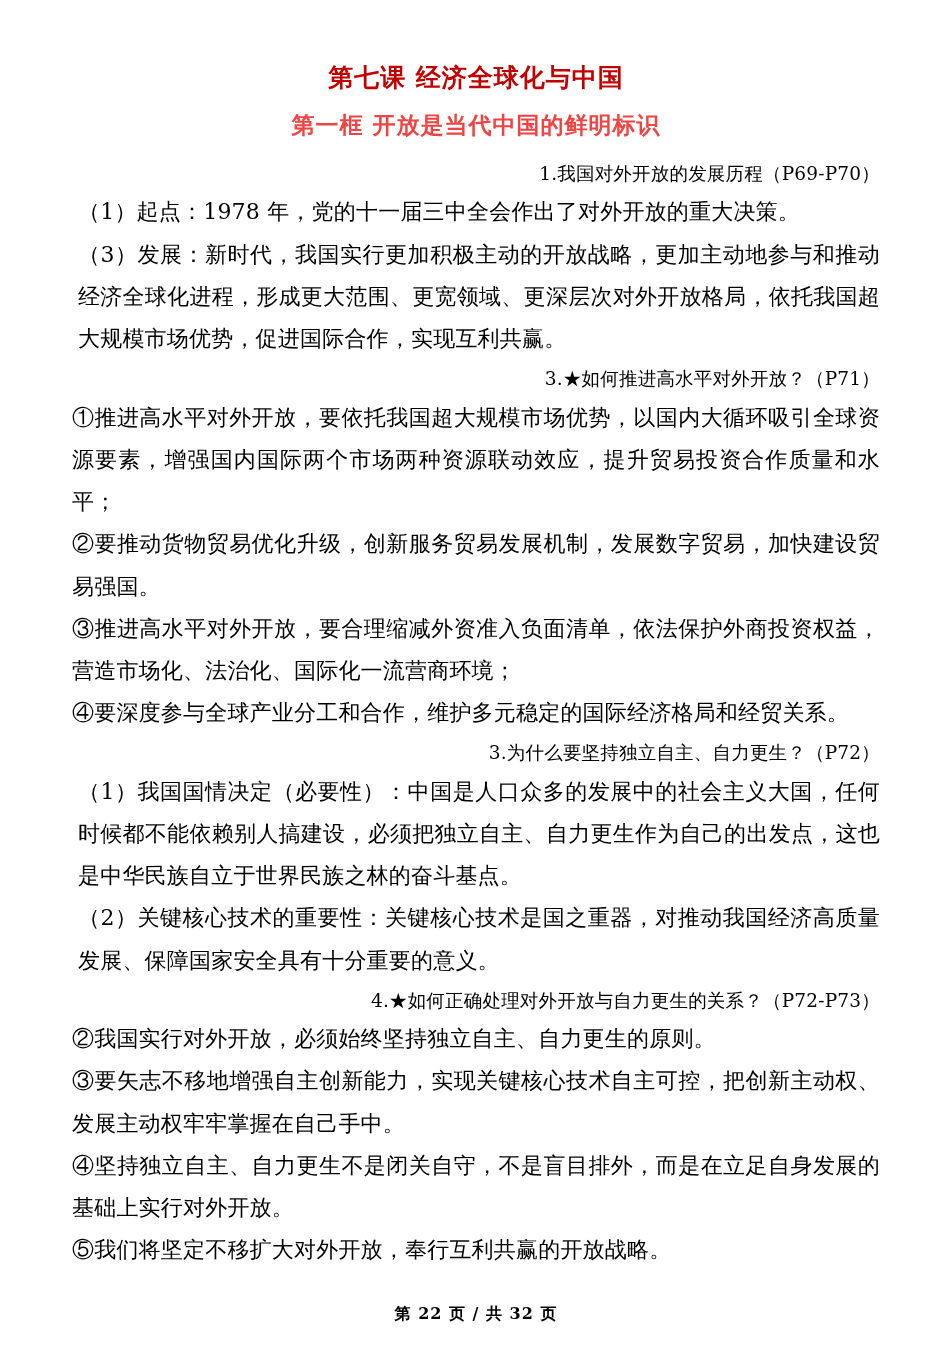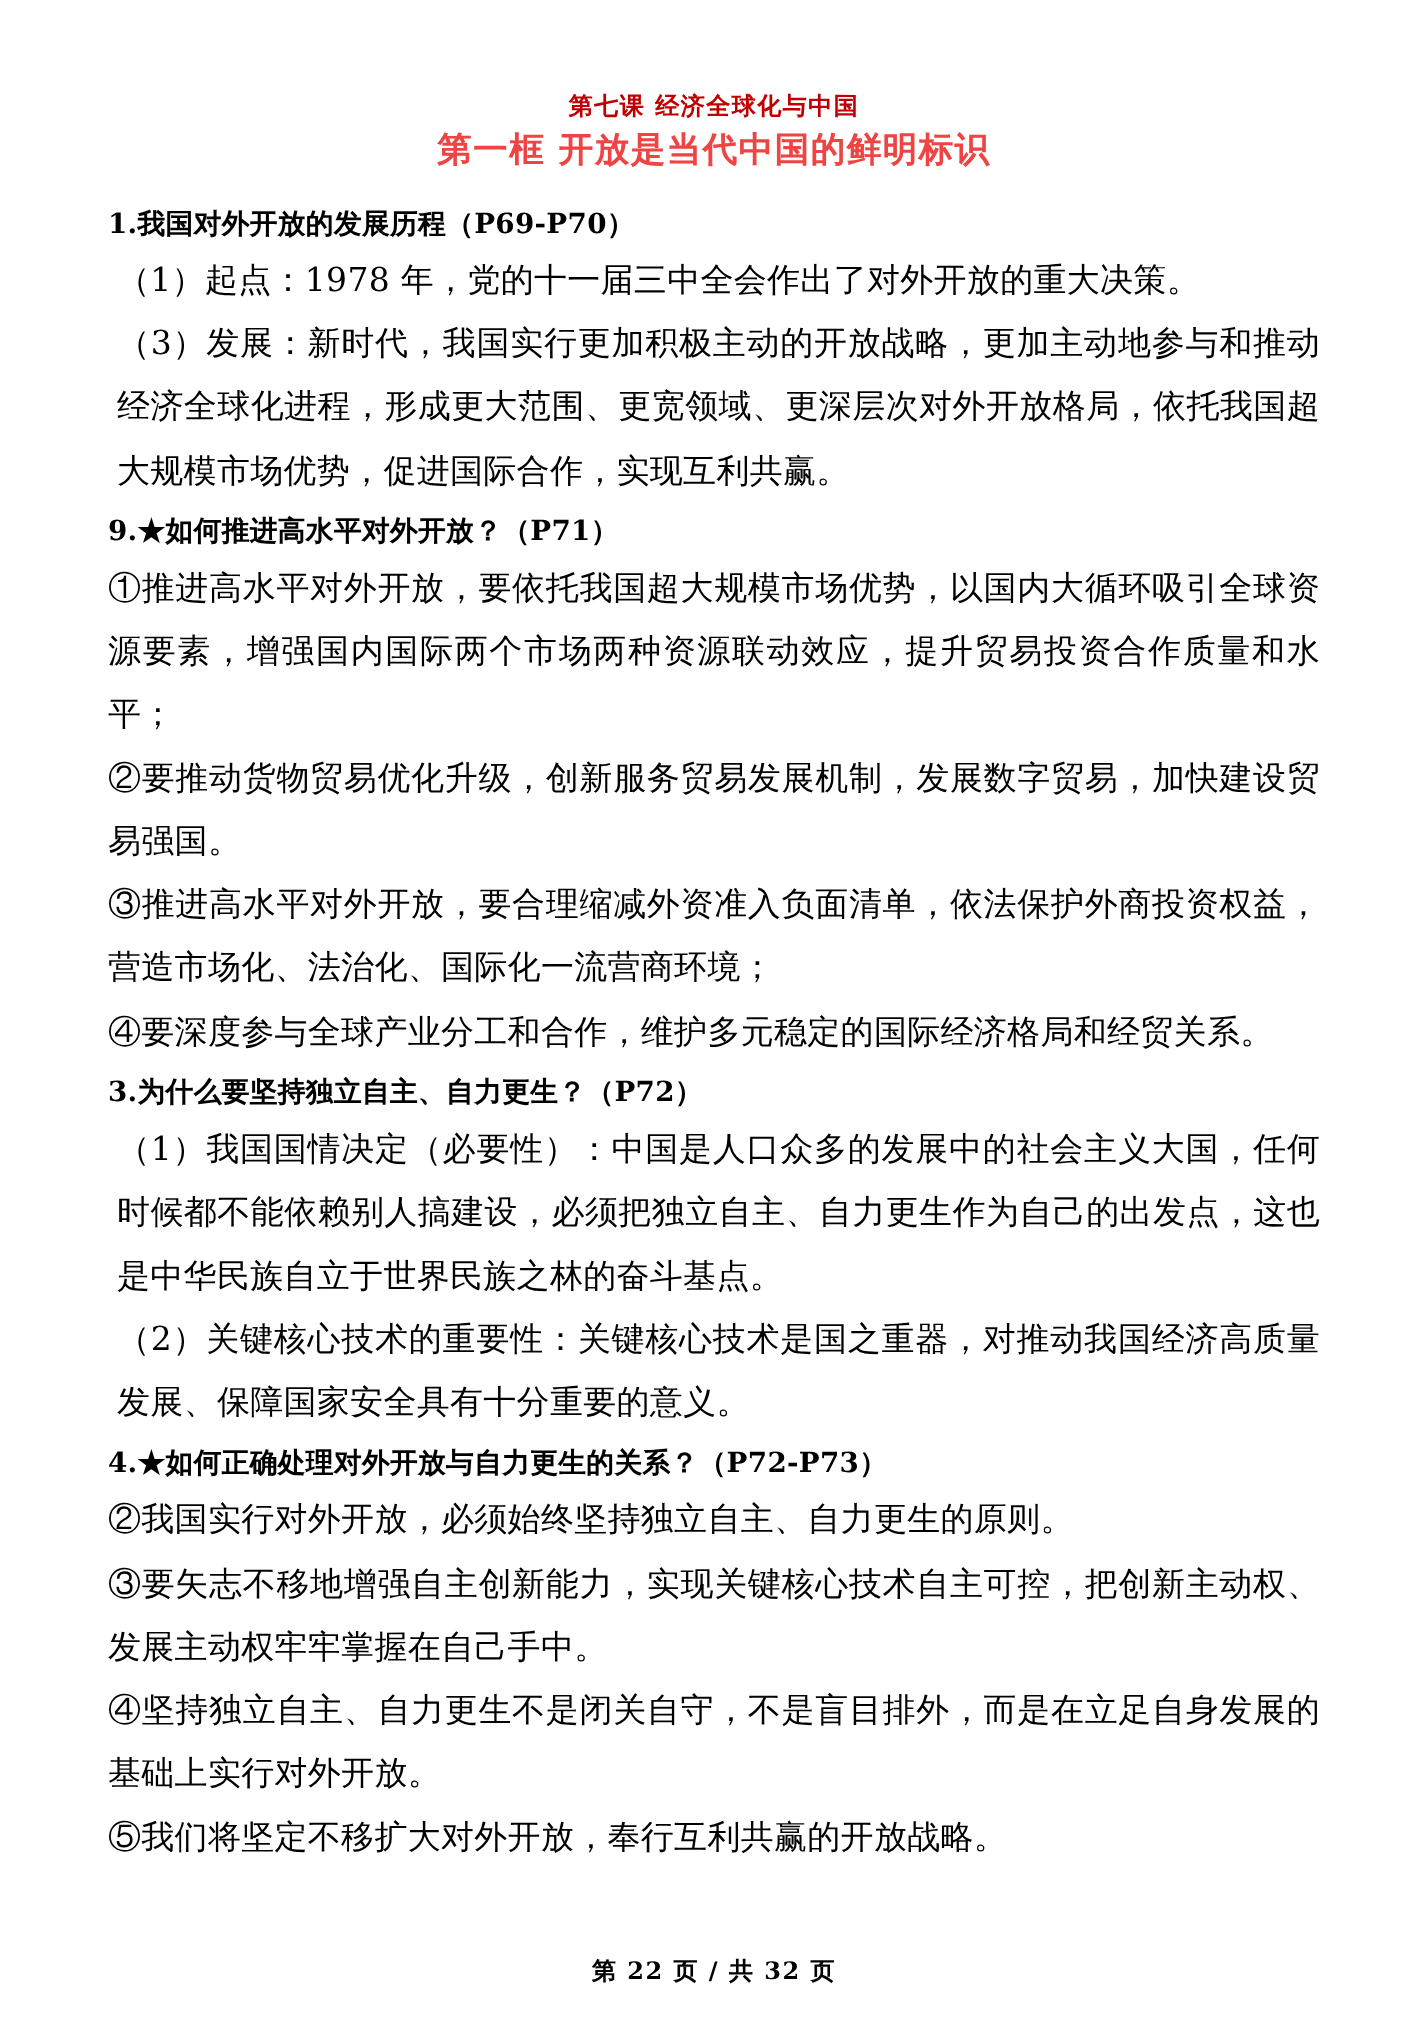--- a/index.html
+++ b/index.html
@@ -18,41 +18,42 @@
   .page {
     box-sizing: border-box;
     width: 952px;
     height: 1347px;
     padding: 52px 72px 0 72px;
     position: relative;
   }
   .doc-title {
     text-align: center;
     color: #c00000;
-    font-size: 16px;
+    font-size: 25px;
     font-weight: bold;
     letter-spacing: 1px;
-    margin: 8px 0 2px 0;
+    margin: 8px 0 14px 0;
     line-height: 1.4;
   }
   .section-title {
     text-align: center;
     color: #ef4444;
     font-size: 23px;
     font-weight: bold;
     letter-spacing: 1px;
     margin: 0 0 16px 0;
     line-height: 1.4;
   }
   .q-head {
     font-size: 18.5px;
-    font-weight: bold;
+    font-weight: normal;
     line-height: 1.85;
     margin: 2px 0 0 0;
     letter-spacing: 0.2px;
+    text-align: right;
   }
   .para {
     font-size: 22px;
     line-height: 1.92;
     margin: 0;
     text-align: justify;
     letter-spacing: 0.2px;
   }
   .indent {
     text-indent: 0;
@@ -75,21 +76,21 @@
 
 <div class="page">
 
   <h1 class="doc-title" style="color: rgb(192, 0, 0);">第七课 经济全球化与中国</h1>
   <h2 class="section-title">第一框 开放是当代中国的鲜明标识</h2>
 
   <div id="body-content">
       <p class="q-head">1.我国对外开放的发展历程（P69-P70）</p>
       <p class="para indent">（1）起点：1978 年，党的十一届三中全会作出了对外开放的重大决策。</p>
       <p class="para indent">（3）发展：新时代，我国实行更加积极主动的开放战略，更加主动地参与和推动经济全球化进程，形成更大范围、更宽领域、更深层次对外开放格局，依托我国超大规模市场优势，促进国际合作，实现互利共赢。</p>
-      <p class="q-head">9.★如何推进高水平对外开放？（P71）</p>
+      <p class="q-head">3.★如何推进高水平对外开放？（P71）</p>
       <p class="para">①推进高水平对外开放，要依托我国超大规模市场优势，以国内大循环吸引全球资源要素，增强国内国际两个市场两种资源联动效应，提升贸易投资合作质量和水平；</p>
       <p class="para">②要推动货物贸易优化升级，创新服务贸易发展机制，发展数字贸易，加快建设贸易强国。</p>
       <p class="para">③推进高水平对外开放，要合理缩减外资准入负面清单，依法保护外商投资权益，营造市场化、法治化、国际化一流营商环境；</p>
       <p class="para">④要深度参与全球产业分工和合作，维护多元稳定的国际经济格局和经贸关系。</p>
       <p class="q-head">3.为什么要坚持独立自主、自力更生？（P72）</p>
       <p class="para indent">（1）我国国情决定（必要性）：中国是人口众多的发展中的社会主义大国，任何时候都不能依赖别人搞建设，必须把独立自主、自力更生作为自己的出发点，这也是中华民族自立于世界民族之林的奋斗基点。</p>
       <p class="para indent">（2）关键核心技术的重要性：关键核心技术是国之重器，对推动我国经济高质量发展、保障国家安全具有十分重要的意义。</p>
       <p class="q-head">4.★如何正确处理对外开放与自力更生的关系？（P72-P73）</p>
       <p class="para">②我国实行对外开放，必须始终坚持独立自主、自力更生的原则。</p>
       <p class="para">③要矢志不移地增强自主创新能力，实现关键核心技术自主可控，把创新主动权、发展主动权牢牢掌握在自己手中。</p>

